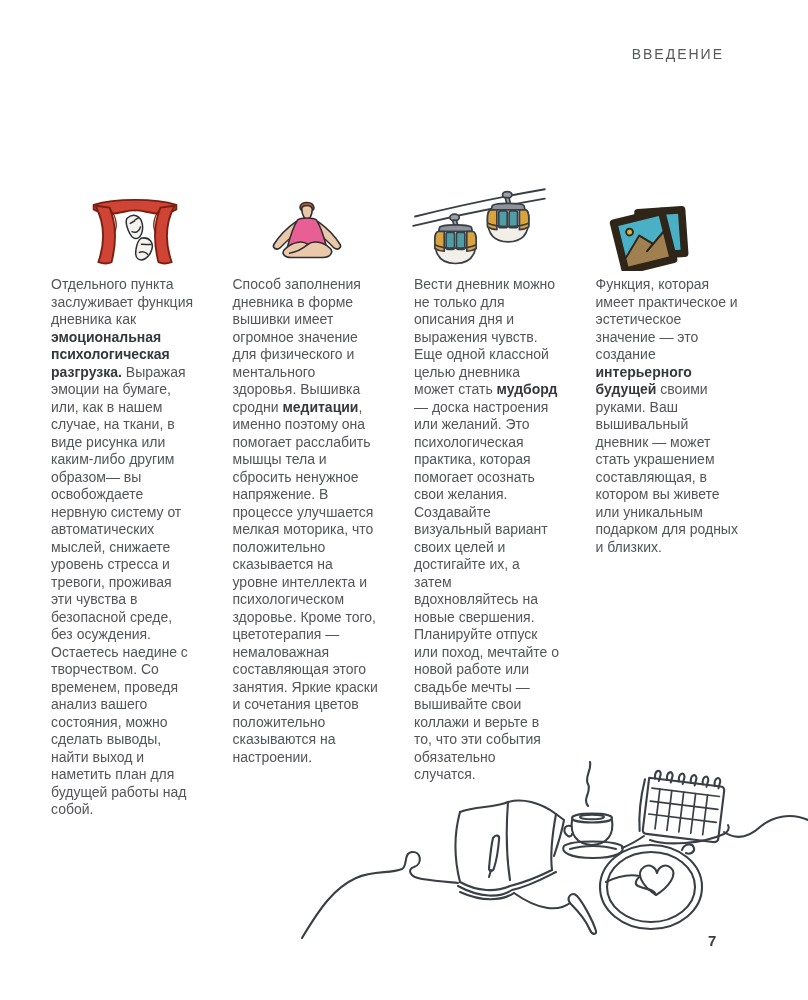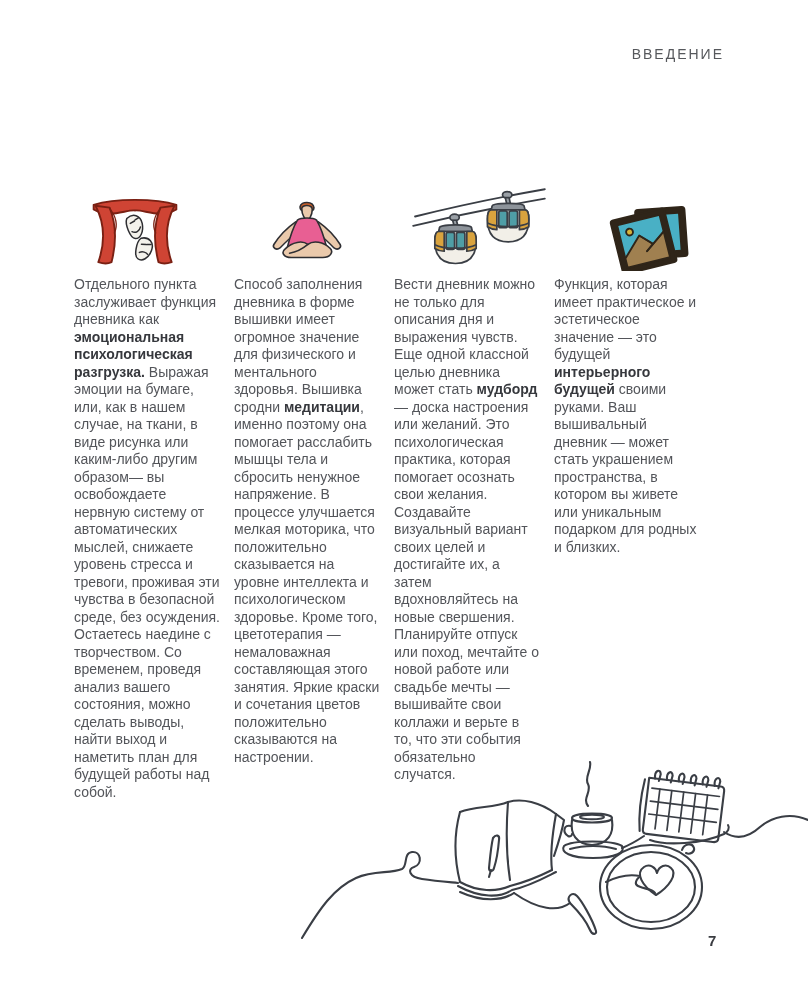--- a/index.html
+++ b/index.html
@@ -5,21 +5,21 @@
   html,body{margin:0;padding:0;}
   body{width:808px;height:1000px;background:#ffffff;font-family:"Liberation Sans",sans-serif;}
   .page{position:relative;width:808px;height:1000px;background:#ffffff;overflow:hidden;}
 
   .header{position:absolute;top:46px;right:84px;font-size:14px;letter-spacing:2px;
           color:#56585c;font-weight:400;}
 
   .illustration-row{position:absolute;left:62px;top:183px;width:690px;display:flex;gap:26px;}
   .illustration-cell{width:146px;height:88px;display:flex;align-items:flex-end;justify-content:center;}
 
-  .columns{position:absolute;left:74px;top:276px;width:690px;display:flex;gap:14px;}
+  .columns{position:absolute;left:51px;top:276px;width:690px;display:flex;gap:36px;}
   .col{width:146px;font-size:14px;line-height:17.5px;color:#53555a;}
   .col .b{font-weight:700;color:#36383d;}
 
   .doodle{position:absolute;left:300px;top:740px;width:508px;height:230px;}
 
   .page-number{position:absolute;left:708px;top:932px;font-size:15px;font-weight:700;color:#3a3c41;}
 </style>
 </head>
 <body>
 
@@ -115,21 +115,21 @@
           <circle cx="25" cy="36" r="3.6" fill="#d4b33c"></circle>
         </g>
       </svg>
     </div>
   </div>
 
   <div class="columns">
     <div class="col"><span>Отдельного пункта заслуживает функция дневника как </span><span class="b">эмоциональная психологическая разгрузка.</span><span> Выражая эмоции на бумаге, или, как в нашем случае, на ткани, в виде рисунка или каким-либо другим образом— вы освобождаете нервную систему от автоматических мыслей, снижаете уровень стресса и тревоги, проживая эти чувства в безопасной среде, без осуждения. Остаетесь наедине с творчеством. Со временем, проведя анализ вашего состояния, можно сделать выводы, найти выход и наметить план для будущей работы над собой.</span></div>
     <div class="col"><span>Способ заполнения дневника в форме вышивки имеет огромное значение для физического и ментального здоровья. Вышивка сродни </span><span class="b">медитации</span><span>, именно поэтому она помогает расслабить мышцы тела и сбросить ненужное напряжение. В процессе улучшается мелкая моторика, что положительно сказывается на уровне интеллекта и психологическом здоровье. Кроме того, цветотерапия — немаловажная составляющая этого занятия. Яркие краски и сочетания цветов положительно сказываются на настроении.</span></div>
     <div class="col"><span>Вести дневник можно не только для описания дня и выражения чувств. Еще одной классной целью дневника может стать </span><span class="b">мудборд</span><span> — доска настроения или желаний. Это психологическая практика, которая помогает осознать свои желания. Создавайте визуальный вариант своих целей и достигайте их, а затем вдохновляйтесь на новые свершения. Планируйте отпуск или поход, мечтайте о новой работе или свадьбе мечты — вышивайте свои коллажи и верьте в то, что эти события обязательно случатся.</span></div>
-    <div class="col"><span>Функция, которая имеет практическое и эстетическое значение — это будущей </span><span class="b">интерьерного будущей</span><span> своими руками. Ваш вышивальный дневник — может стать украшением пространства, в котором вы живете или уникальным подарком для родных и близких.</span></div>
+    <div class="col"><span>Функция, которая имеет практическое и эстетическое значение — это создание </span><span class="b">интерьерного будущей</span><span> своими руками. Ваш вышивальный дневник — может стать украшением составляющая, в котором вы живете или уникальным подарком для родных и близких.</span></div>
   </div>
 
   <svg class="doodle" viewBox="0 0 508 230">
     <g fill="none" stroke="#3a3e45" stroke-width="2.1" stroke-linecap="round" stroke-linejoin="round">
 
       <path d="M2,198 C20,168 34,148 56,138 C74,130 90,134 102,129 C108,126 103,113 112,112 C121,111 123,124 114,127 C107,129 109,137 122,139 C136,141 148,142 158,143"></path>
 
       <path d="M160,142 C154,118 154,94 160,72"></path>
       <path d="M160,72 C176,66 194,68 208,62"></path>
       <path d="M208,62 C206,88 206,114 210,140"></path>

